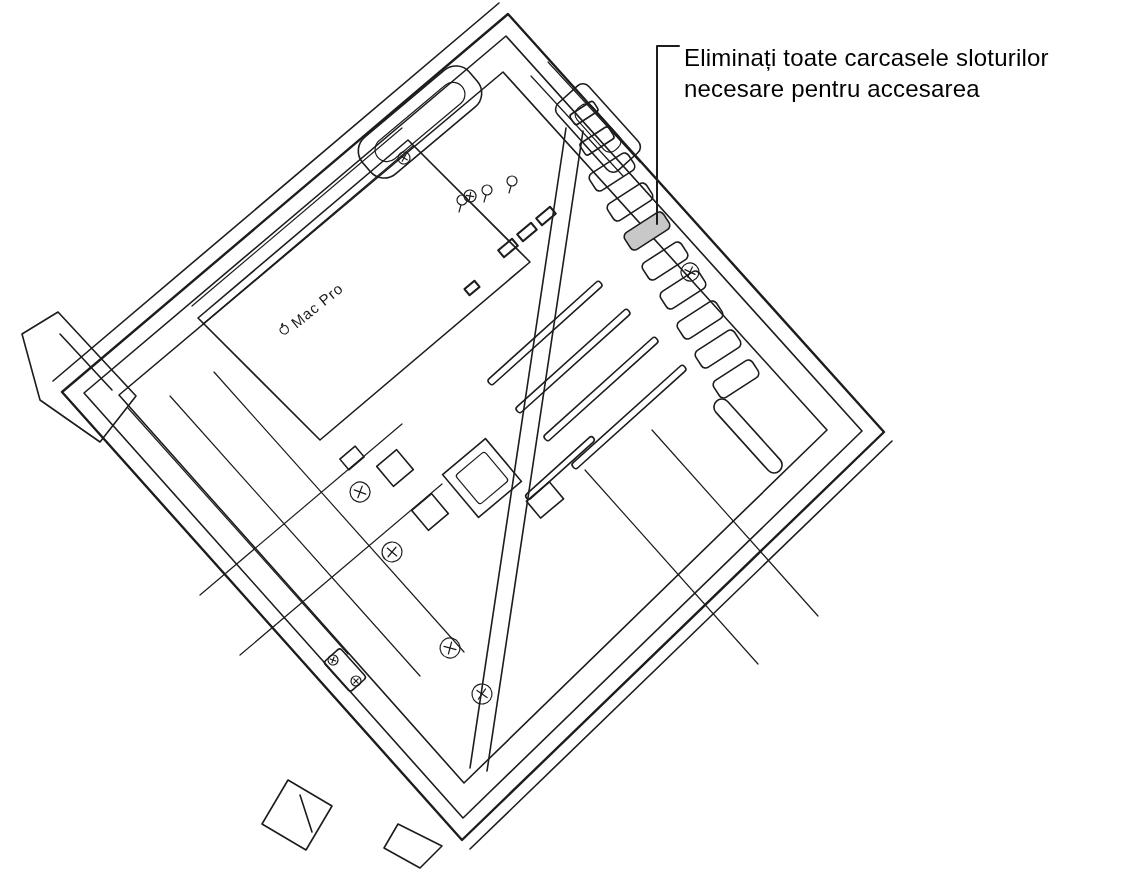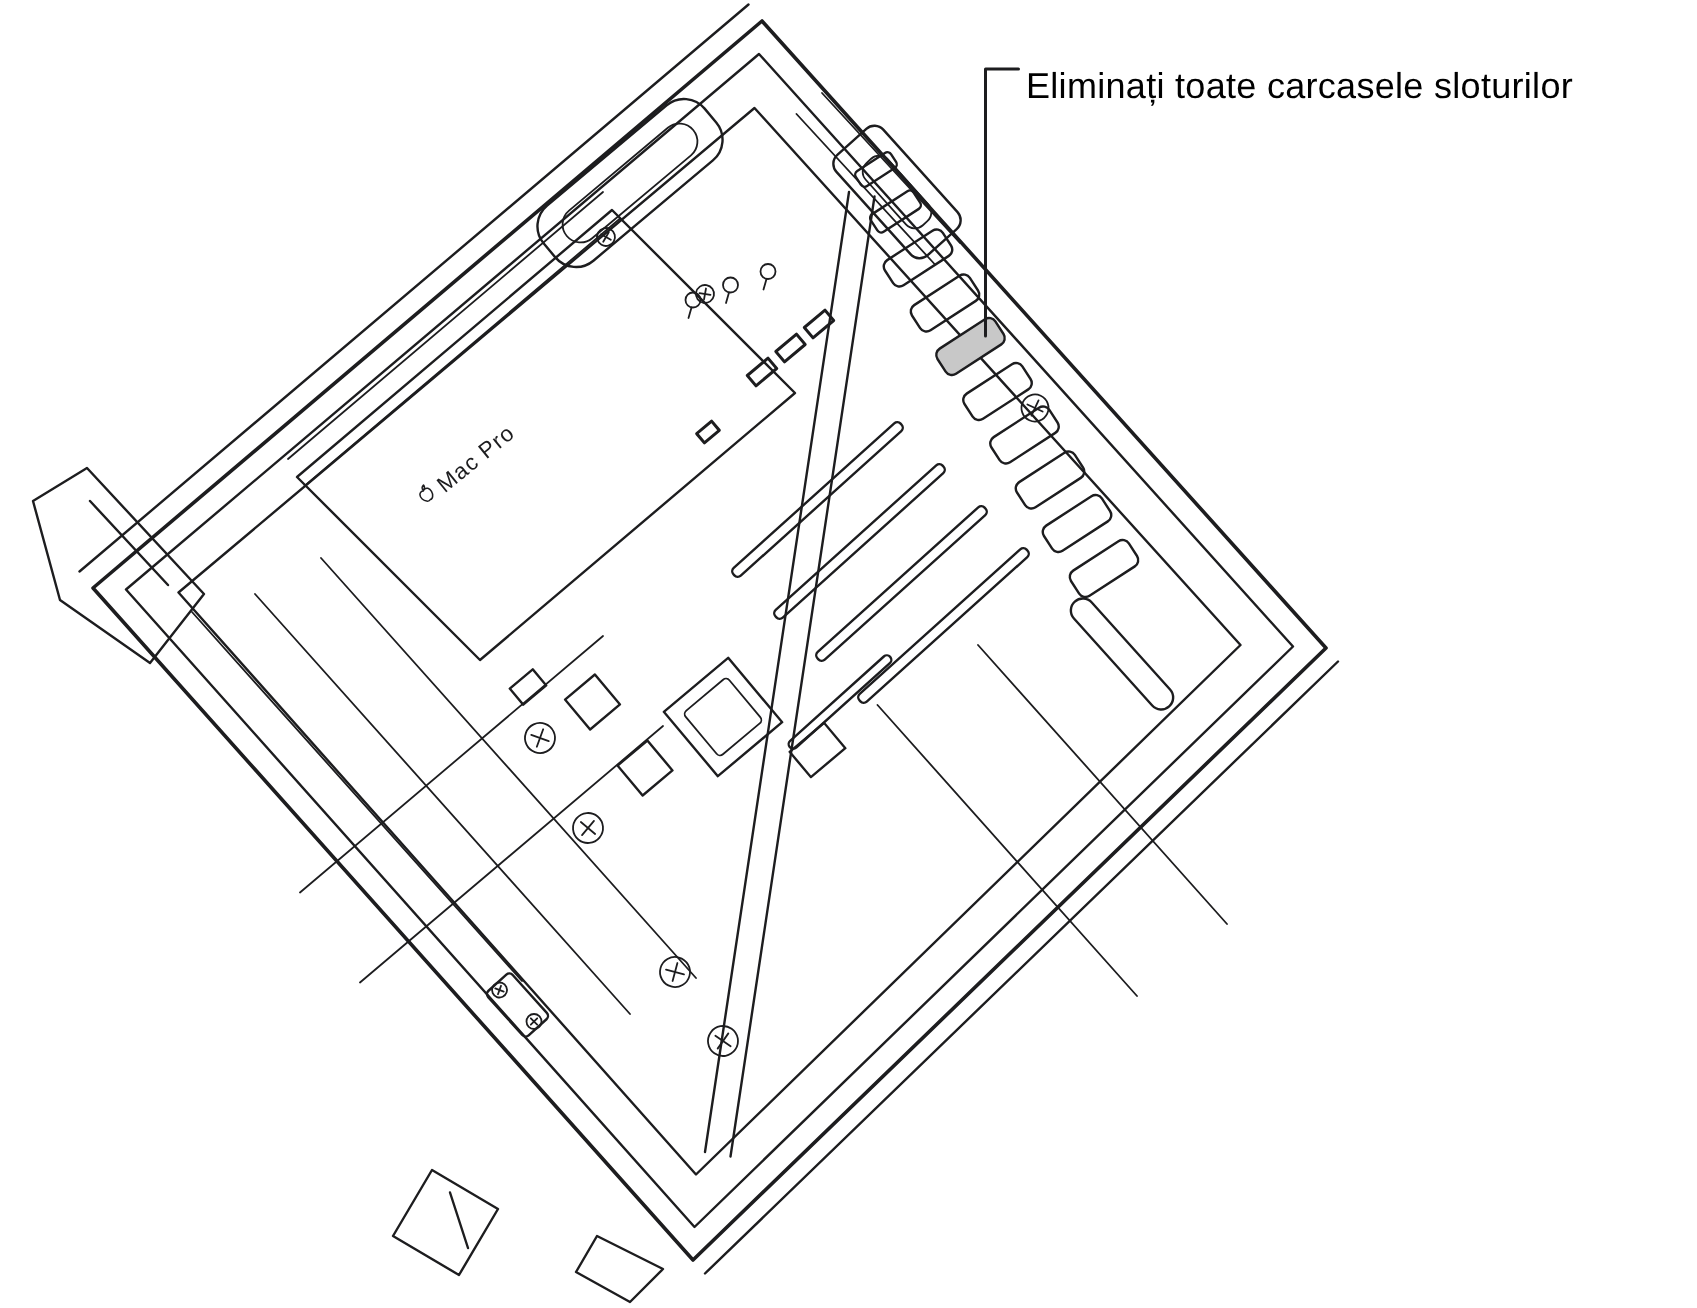--- a/index.html
+++ b/index.html
@@ -191,15 +191,16 @@
       <use href="#screw6" transform="translate(470,196) rotate(10)"></use>
       <use href="#screw5" transform="translate(333,660) rotate(20)"></use>
       <use href="#screw5" transform="translate(356,681) rotate(45)"></use>
     </g>
 
     <path class="s mid" d="M 679 46 L 657 46 L 657 224"></path>
   </svg>
 
   <div class="callout">
     <div>Eliminați toate carcasele sloturilor</div>
+    <div>necesare pentru accesarea</div>
   </div>
 
 </div>
 
 </body></html>

